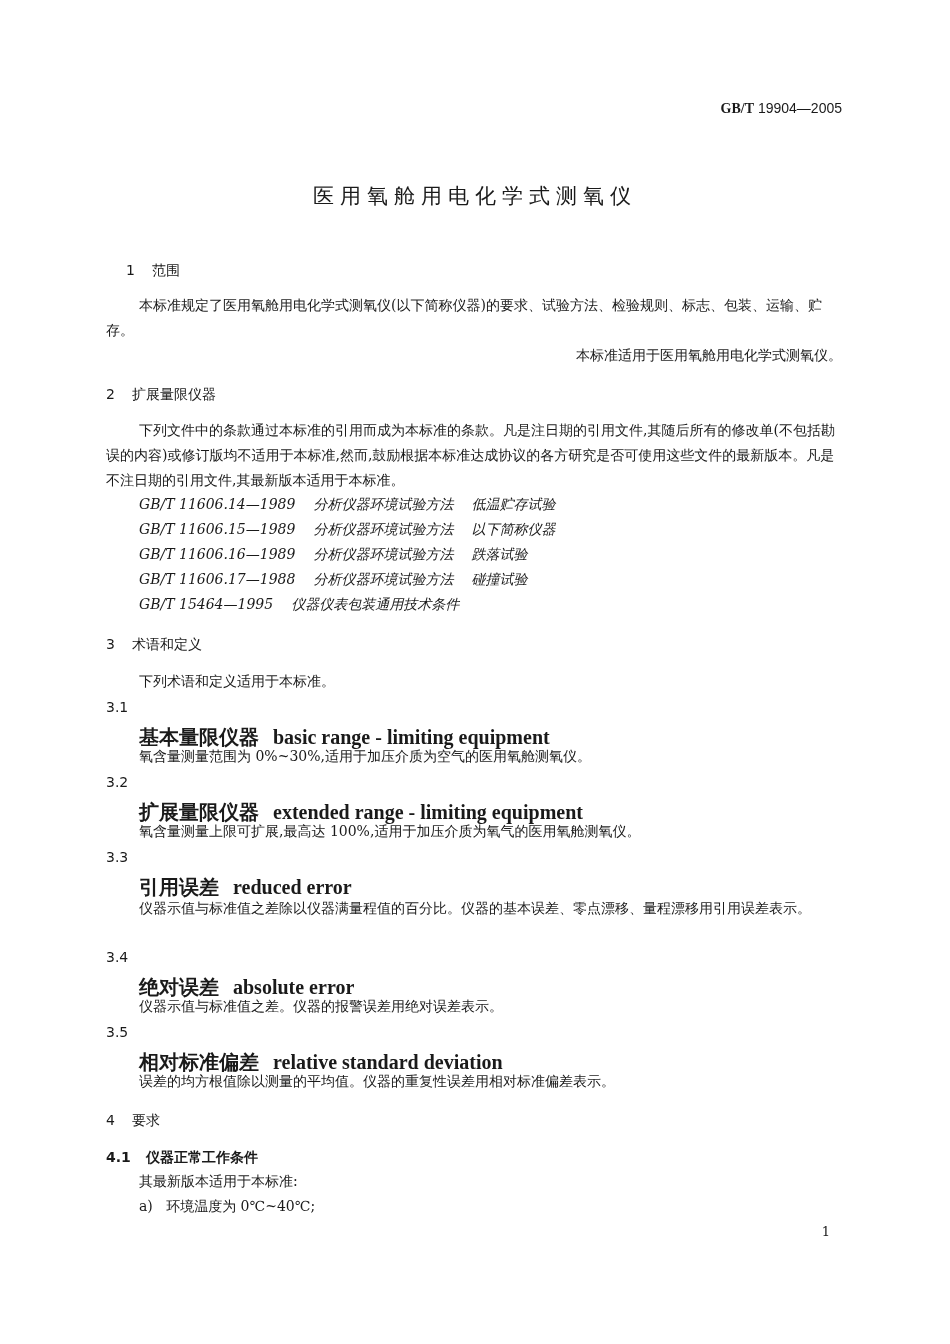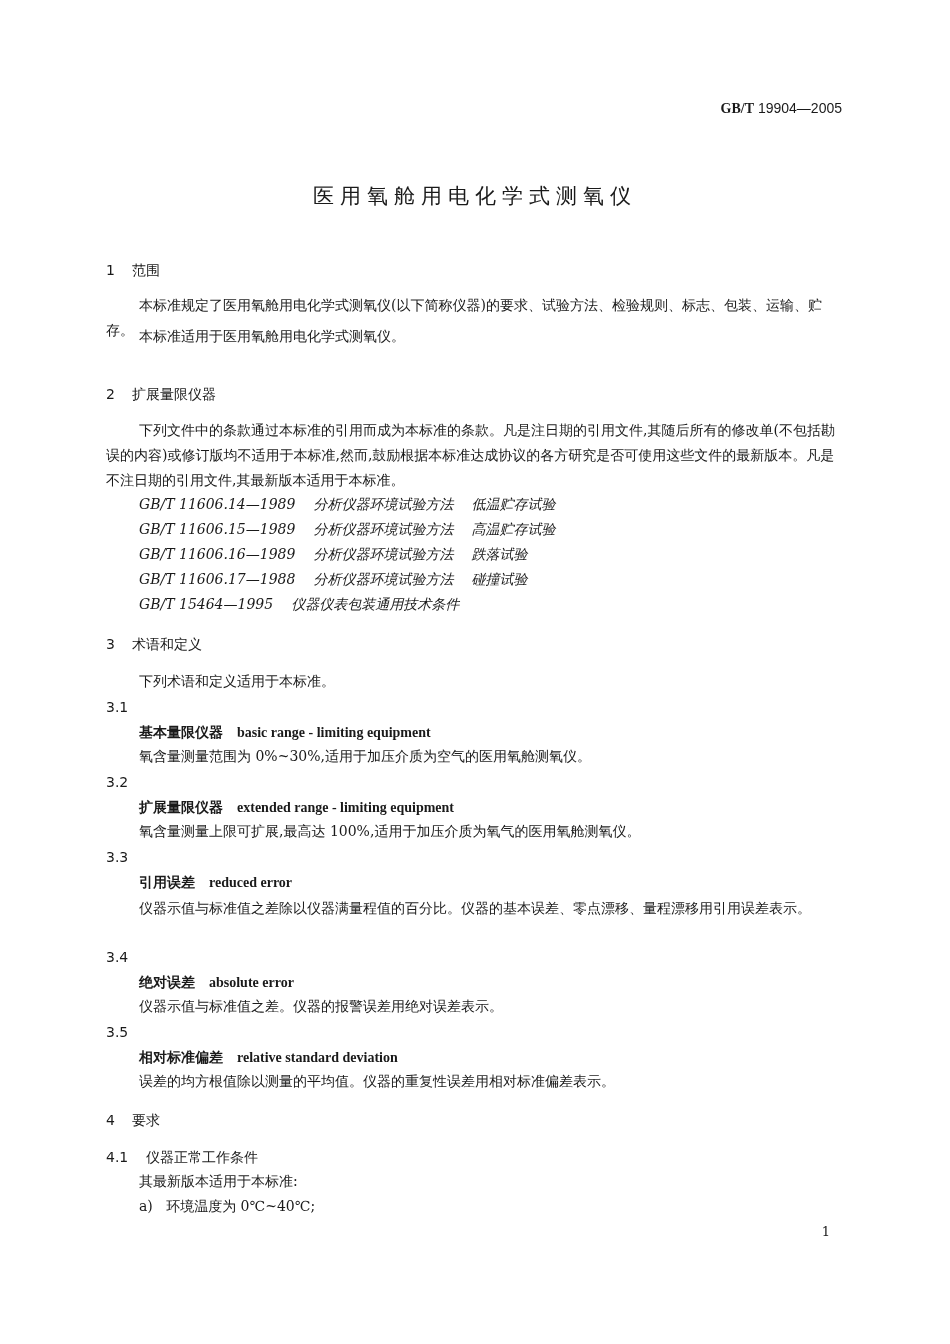--- a/index.html
+++ b/index.html
@@ -24,42 +24,42 @@
       font-size: 14px; left: 106px;
     }
     .h1 .num { display: inline-block; width: 26px; }
     .para { left: 106px; width: 736px; white-space: normal; text-indent: 33px; font-size: 14px; line-height: 25px; }
     .ref { left: 139px; font-size: 14px; font-style: italic; }
     .ref span.gap { display: inline-block; width: 18px; }
     .termnum {
       left: 106px; font-size: 14px;
       font-family: "DejaVu Sans", "Liberation Sans", sans-serif;
     }
-    .termname { left: 139px; font-size: 14px; font-weight: bold; }
+    .termname { left: 139px; font-size: 20px; font-weight: bold; }
     .termname .cn { font-family: "DejaVu Sans", sans-serif; }
     .termname .en { font-family: "Liberation Serif", serif; margin-left: 14px; }
     .termdef { left: 139px; font-size: 14px; }
     .page-num { right: 120px; top: 1224px; font-size: 13px; }
   </style>
 </head>
 <body>
 
 <div class="abs std-code"><b>GB/T</b> <span>19904—2005</span></div>
 
 <div class="abs doc-title">医用氧舱用电化学式测氧仪</div>
 
-<div class="abs h1" style="top:262px;"><span class="num">1</span><span>范围</span></div>
+<div class="abs h1" style="top:262px;margin-left:20px;"><span class="num">1</span><span>范围</span></div>
 <div class="abs para" style="top:293px;">本标准规定了医用氧舱用电化学式测氧仪(以下简称仪器)的要求、试验方法、检验规则、标志、包装、运输、贮存。</div>
-<div class="abs para" style="top:324px;">本标准适用于医用氧舱用电化学式测氧仪。</div>
+<div class="abs para" style="top:343px;text-align:right;">本标准适用于医用氧舱用电化学式测氧仪。</div>
 
 <div class="abs h1" style="top:386px;"><span class="num">2</span><span>扩展量限仪器</span></div>
 <div class="abs para" style="top:418px;">下列文件中的条款通过本标准的引用而成为本标准的条款。凡是注日期的引用文件,其随后所有的修改单(不包括勘误的内容)或修订版均不适用于本标准,然而,鼓励根据本标准达成协议的各方研究是否可使用这些文件的最新版本。凡是不注日期的引用文件,其最新版本适用于本标准。</div>
 
 <div class="abs ref" style="top:496px;"><span>GB/T 11606.14—1989</span><span class="gap"></span><span>分析仪器环境试验方法</span><span class="gap"></span><span>低温贮存试验</span></div>
-<div class="abs ref" style="top:521px;"><span>GB/T 11606.15—1989</span><span class="gap"></span><span>分析仪器环境试验方法</span><span class="gap"></span><span>高温贮存试验</span></div>
+<div class="abs ref" style="top:521px;"><span>GB/T 11606.15—1989</span><span class="gap"></span><span>分析仪器环境试验方法</span><span class="gap"></span><span>以下简称仪器</span></div>
 <div class="abs ref" style="top:546px;"><span>GB/T 11606.16—1989</span><span class="gap"></span><span>分析仪器环境试验方法</span><span class="gap"></span><span>跌落试验</span></div>
 <div class="abs ref" style="top:571px;"><span>GB/T 11606.17—1988</span><span class="gap"></span><span>分析仪器环境试验方法</span><span class="gap"></span><span>碰撞试验</span></div>
 <div class="abs ref" style="top:596px;"><span>GB/T 15464—1995</span><span class="gap"></span><span>仪器仪表包装通用技术条件</span></div>
 
 <div class="abs h1" style="top:636px;"><span class="num">3</span><span>术语和定义</span></div>
 <div class="abs termdef" style="top:673px;">下列术语和定义适用于本标准。</div>
 
 <div class="abs termnum" style="top:699px;">3.1</div>
 <div class="abs termname" style="top:724px;"><span class="cn">基本量限仪器</span><span class="en">basic range - limiting equipment</span></div>
 <div class="abs termdef" style="top:748px;">氧含量测量范围为 0%~30%,适用于加压介质为空气的医用氧舱测氧仪。</div>
@@ -74,17 +74,17 @@
 
 <div class="abs termnum" style="top:949px;">3.4</div>
 <div class="abs termname" style="top:974px;"><span class="cn">绝对误差</span><span class="en">absolute error</span></div>
 <div class="abs termdef" style="top:998px;">仪器示值与标准值之差。仪器的报警误差用绝对误差表示。</div>
 
 <div class="abs termnum" style="top:1024px;">3.5</div>
 <div class="abs termname" style="top:1049px;"><span class="cn">相对标准偏差</span><span class="en">relative standard deviation</span></div>
 <div class="abs termdef" style="top:1073px;">误差的均方根值除以测量的平均值。仪器的重复性误差用相对标准偏差表示。</div>
 
 <div class="abs h1" style="top:1112px;"><span class="num">4</span><span>要求</span></div>
-<div class="abs h1" style="top:1149px;"><span class="num" style="width:40px;">4.1</span><span>仪器正常工作条件</span></div>
+<div class="abs h1" style="top:1149px;font-weight:bold;"><span class="num" style="width:40px;">4.1</span><span>仪器正常工作条件</span></div>
 <div class="abs termdef" style="top:1173px;">其最新版本适用于本标准:</div>
 <div class="abs termdef" style="top:1198px;"><span>a)</span>&nbsp;&nbsp;&nbsp;<span>环境温度为 0℃~40℃;</span></div>
 
 <div class="abs page-num">1</div>
 
 </body></html>

